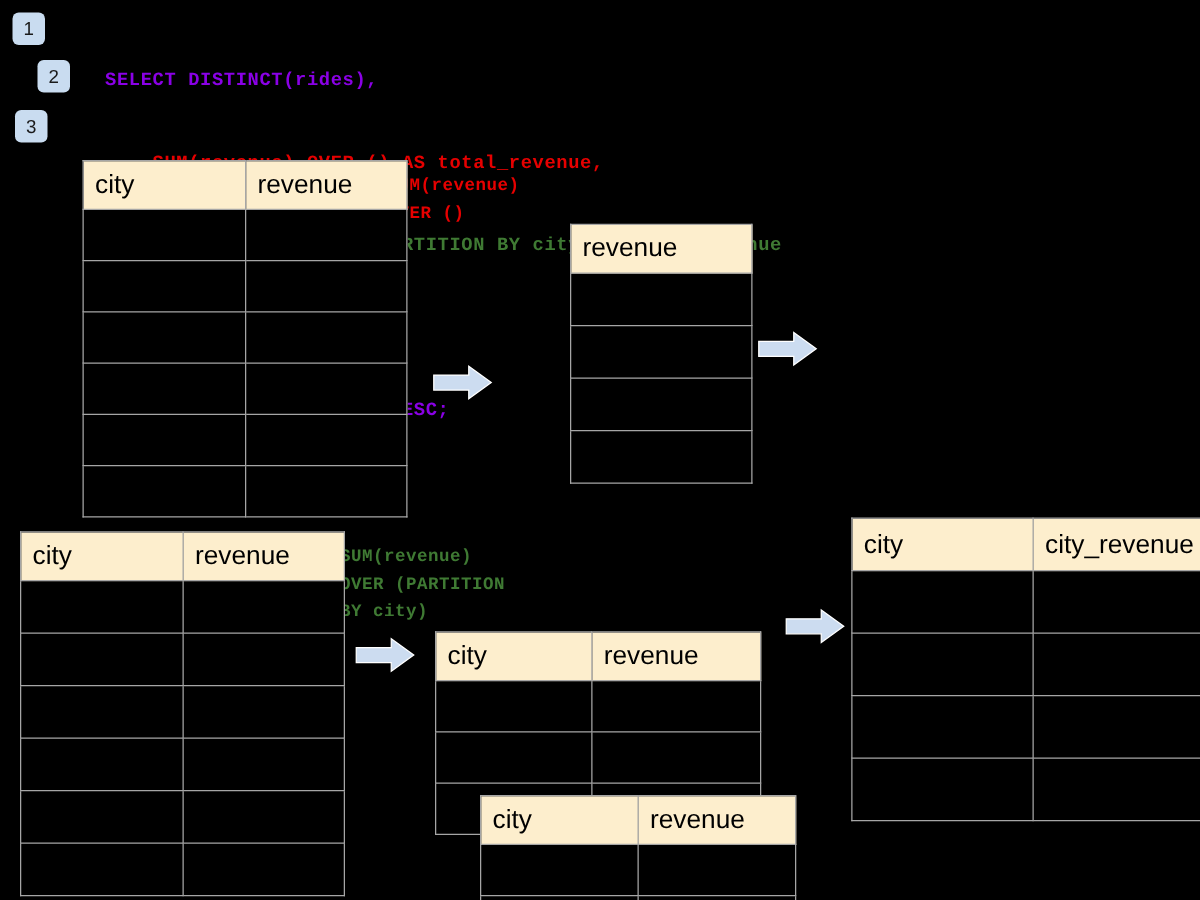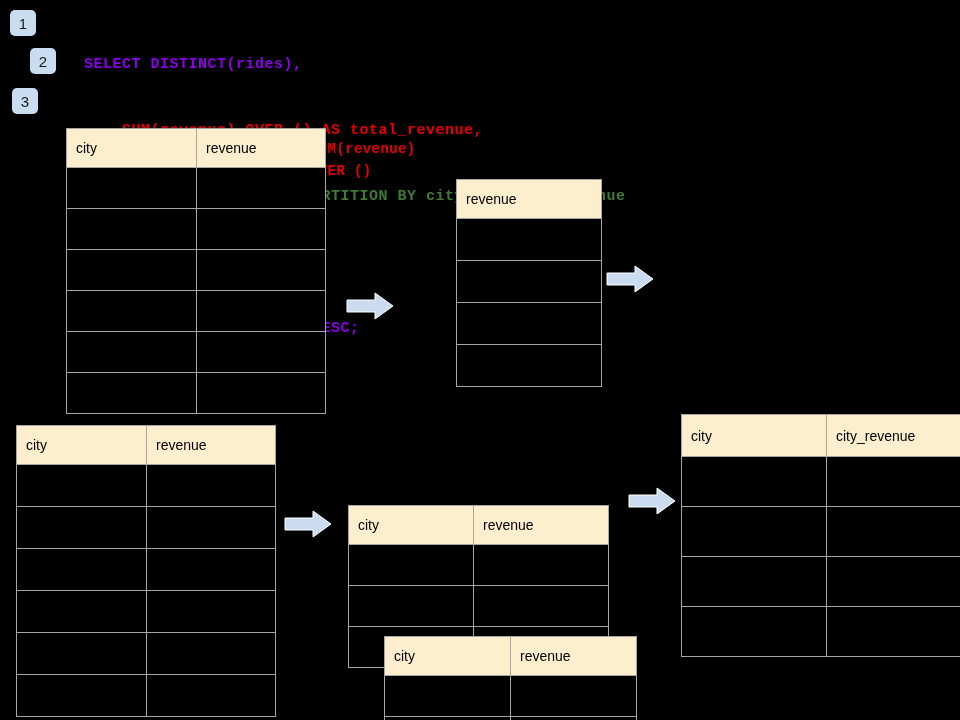--- a/index.html
+++ b/index.html
@@ -76,21 +76,21 @@
   }
   .tbl td {
     border: 1px solid #a6a6a6;
     background: #000000;
     padding: 0;
   }
   .tbl td.hdr {
     background: #fdeecd;
     color: #000000;
     font-family: "Liberation Sans", sans-serif;
-    font-size: 14px;
+    font-size: 21px;
     text-align: left;
     padding: 0 0 0 9px;
     vertical-align: middle;
     border: 1px solid #a6a6a6;
   }
 
   
   #table-source-top { left: 66px; top: 128px; width: 239px; }
   #table-source-top td { height: 40px; }
   #table-source-top td.hdr { height: 38px; }
@@ -154,20 +154,23 @@
     <span class="code-line c-purple">  FROM rides</span>
     <span class="code-line c-purple">  ORDER by city_revenue DESC;</span>
   </div>
 
   <div class="badge" id="badge-1">1</div>
   <div class="badge" id="badge-2">2</div>
   <div class="badge" id="badge-3">3</div>
 
   <div class="annot" id="annot-total">SUM(revenue)
 OVER ()</div>
+  <div class="annot" id="annot-part">SUM(revenue)
+OVER (PARTITION
+BY city)</div>
 
   <table class="tbl" id="table-source-top">
     <tbody>
         <tr>
       <td class="hdr col-a">city</td>
       <td class="hdr col-b">revenue</td>
     </tr>
     <tr>
           <td></td>
           <td></td>

